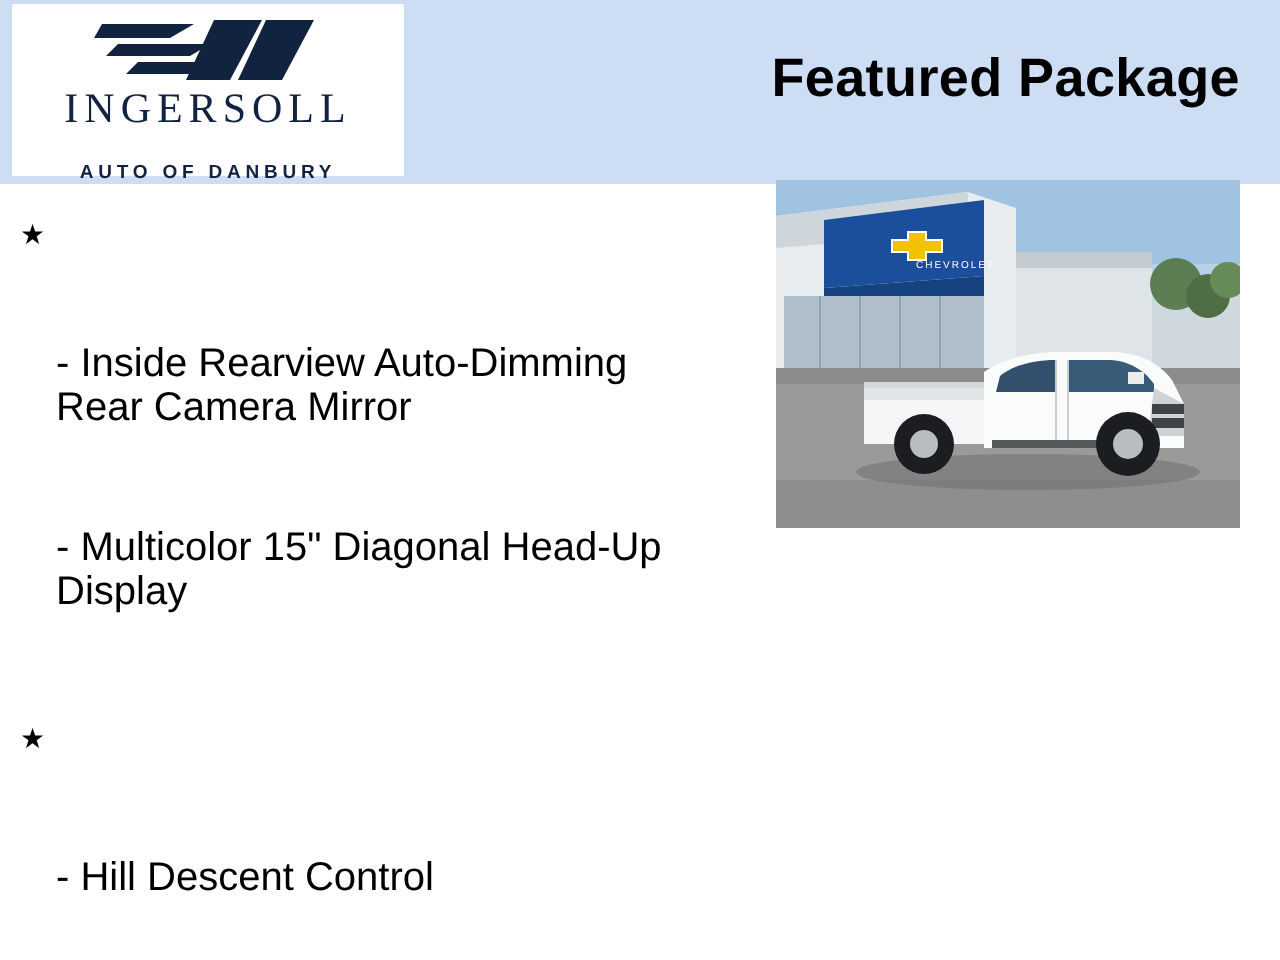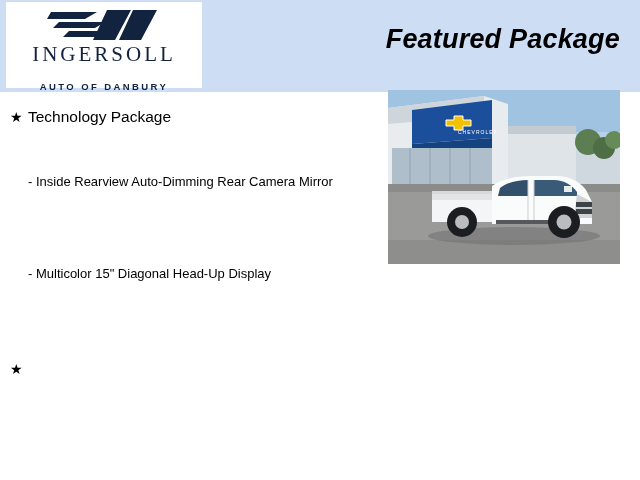--- a/index.html
+++ b/index.html
@@ -81,21 +81,20 @@
 
   .header-title {
     position: absolute;
     right: 20px;
     top: 24px;
     font-size: 27px;
     font-weight: bold;
     color: #000000;
     letter-spacing: 0.2px;
     white-space: nowrap;
-    font-style: italic;
   }
 
   
   .content {
     position: absolute;
     left: 0;
     top: 92px;
     width: 640px;
     height: 388px;
   }
@@ -120,21 +119,21 @@
   .bullet-text {
     font-size: 15.5px;
     line-height: 22px;
     color: #000000;
   }
 
   .sub-item {
     position: absolute;
     left: 28px;
     width: 330px;
-    font-size: 13px;
+    font-size: 20px;
     line-height: 22px;
     color: #000000;
   }
 
   
   .row-tech      { top: 14px; }
   .sub-mirror    { top: 79px; }
   .sub-headup    { top: 171px; }
   .row-x31       { top: 266px; }
   .sub-hill      { top: 336px; }
@@ -175,31 +174,31 @@
       <span class="logo-rule"></span>
     </div>
 
     <div class="header-title">Featured Package</div>
   </div>
 
   <div class="content">
 
     <div class="bullet-row row-tech">
       <span class="bullet-star">★</span>
-      <span class="bullet-text">Technology Package</span>
     </div>
 
     <div class="sub-item sub-mirror">- Inside Rearview Auto-Dimming Rear Camera Mirror</div>
 
     <div class="sub-item sub-headup">- Multicolor 15" Diagonal Head-Up Display</div>
 
     <div class="bullet-row row-x31">
       <span class="bullet-star">★</span>
     </div>
 
+    <div class="sub-item sub-hill">- Hill Descent Control</div>
   </div>
 
   <div class="photo">
     <svg viewBox="0 0 232 174" width="232" height="174" aria-hidden="true">
 
       <rect x="0" y="0" width="232" height="96" fill="#b7d2e8"></rect>
       <rect x="0" y="0" width="232" height="42" fill="#9fc3e0"></rect>
 
       <polygon points="0,18 96,6 120,14 120,96 0,96" fill="#e8ecef"></polygon>
       <polygon points="0,18 96,6 96,26 0,34" fill="#cfd6db"></polygon>

